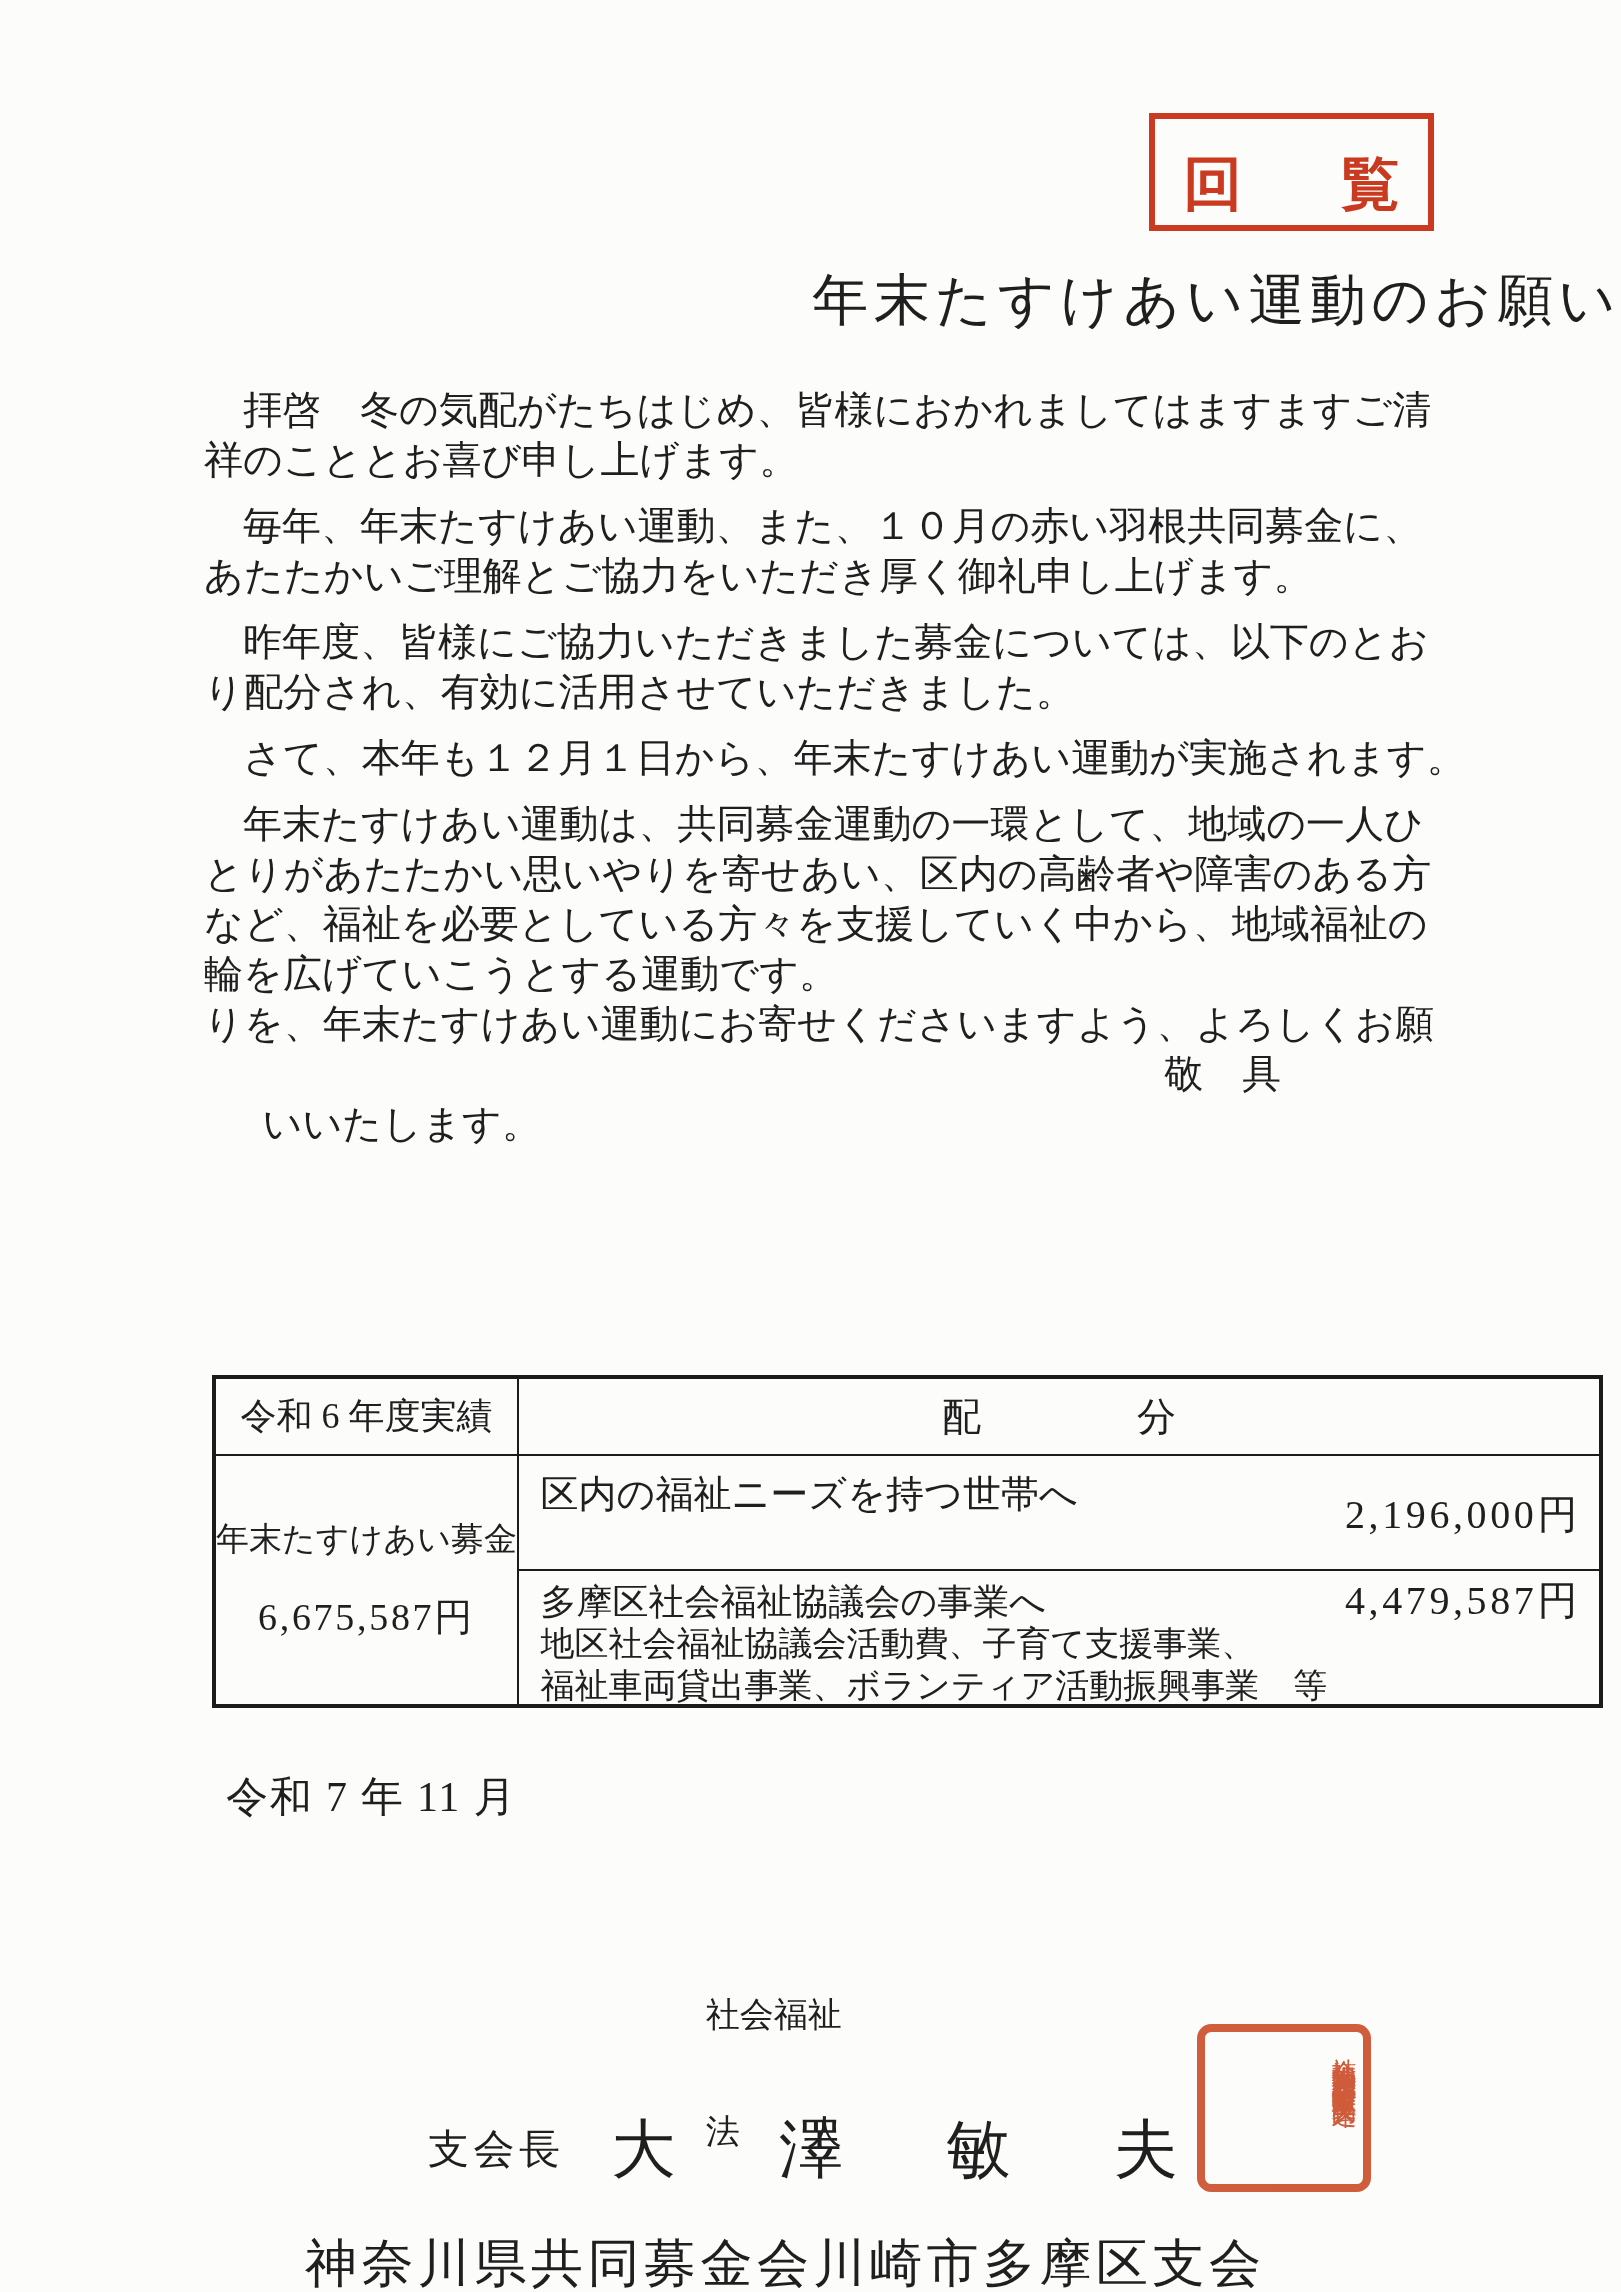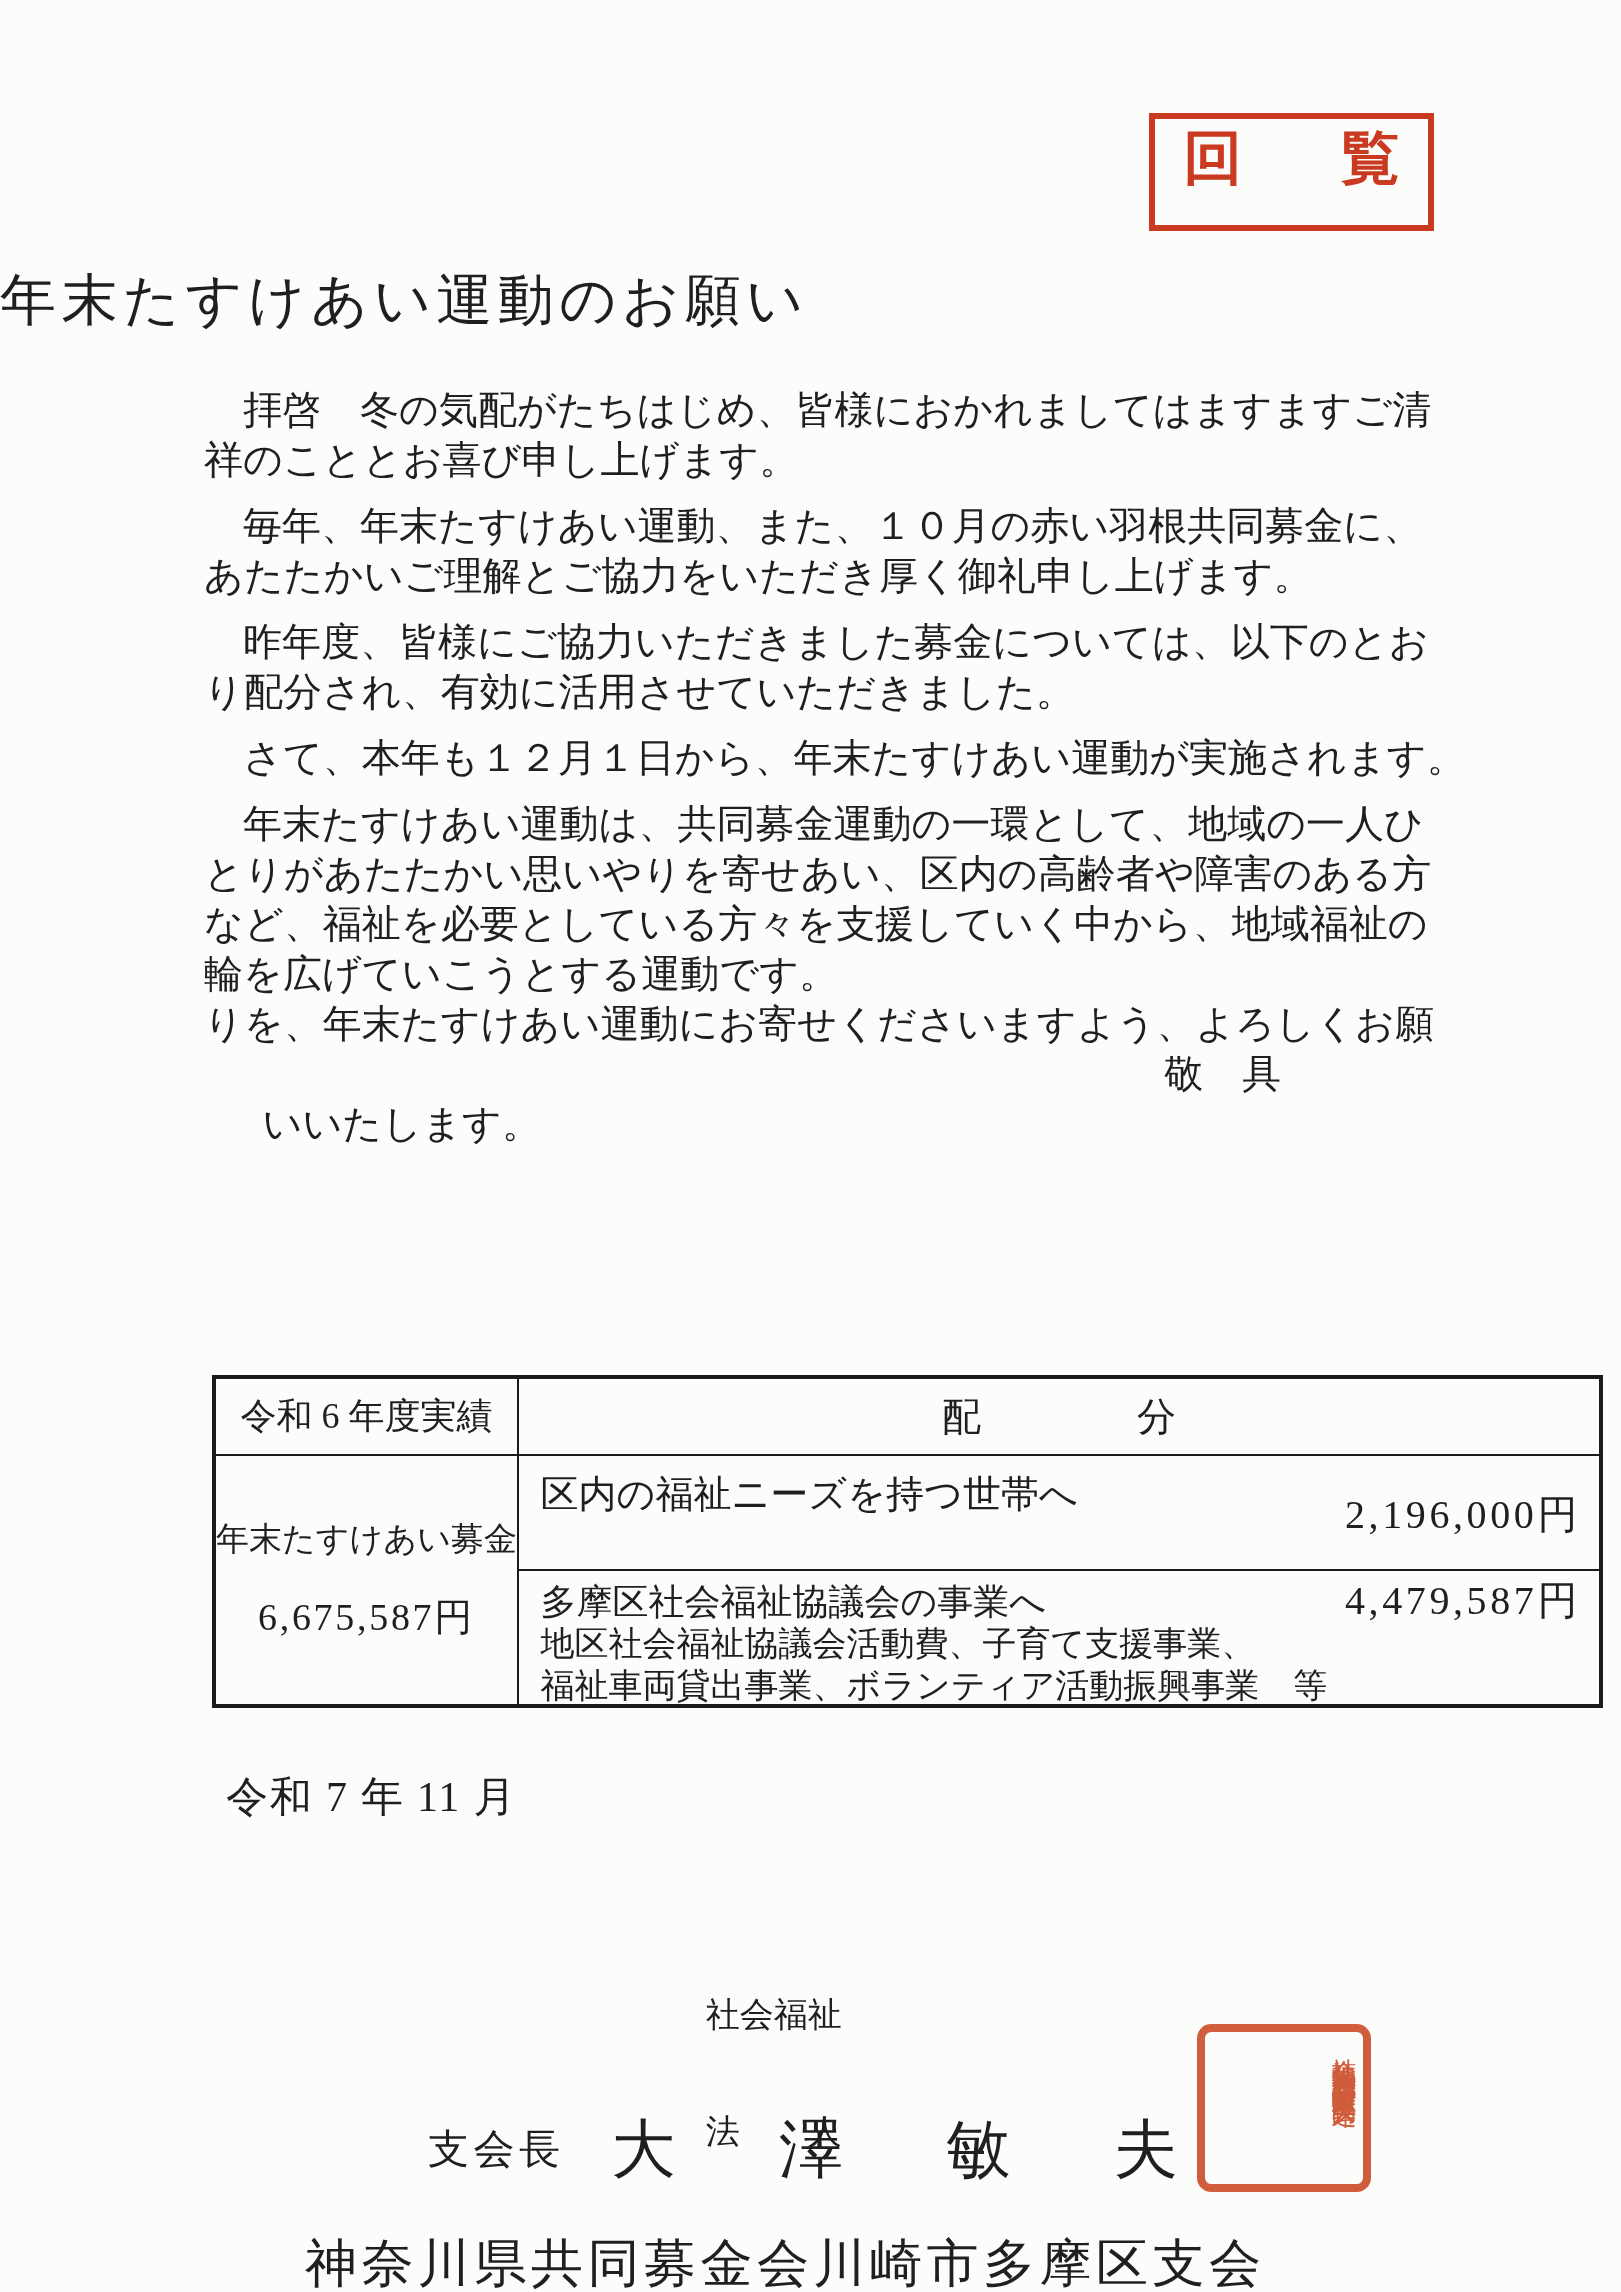--- a/index.html
+++ b/index.html
@@ -19,35 +19,35 @@
     font-family: "Liberation Serif", "DejaVu Serif", serif;
     color: var(--ink);
   }
 
   
   .kairan-stamp {
     position: absolute;
     left: 1149px; top: 113px;
     width: 285px; height: 118px;
     border: 6.3px solid var(--stamp-red);
-    display: flex; align-items: flex-start; justify-content: center;
+    display: flex; align-items: flex-end; justify-content: center;
     color: var(--stamp-red);
     font-size: 59px;
     font-weight: bold;
     letter-spacing: 19.7px;
     text-indent: 19.7px;
     white-space: pre;
   }
 
   
   .doc-title {
     position: absolute;
     left: 0; top: 263px;
     width: 100%;
-    text-align: left;
+    text-align: right;
     font-size: 56px;
     letter-spacing: 5.4px;
     font-weight: 500;
     white-space: pre;
   }
 
   
   .doc-body {
     position: absolute;
     left: 204px; top: 385px;

